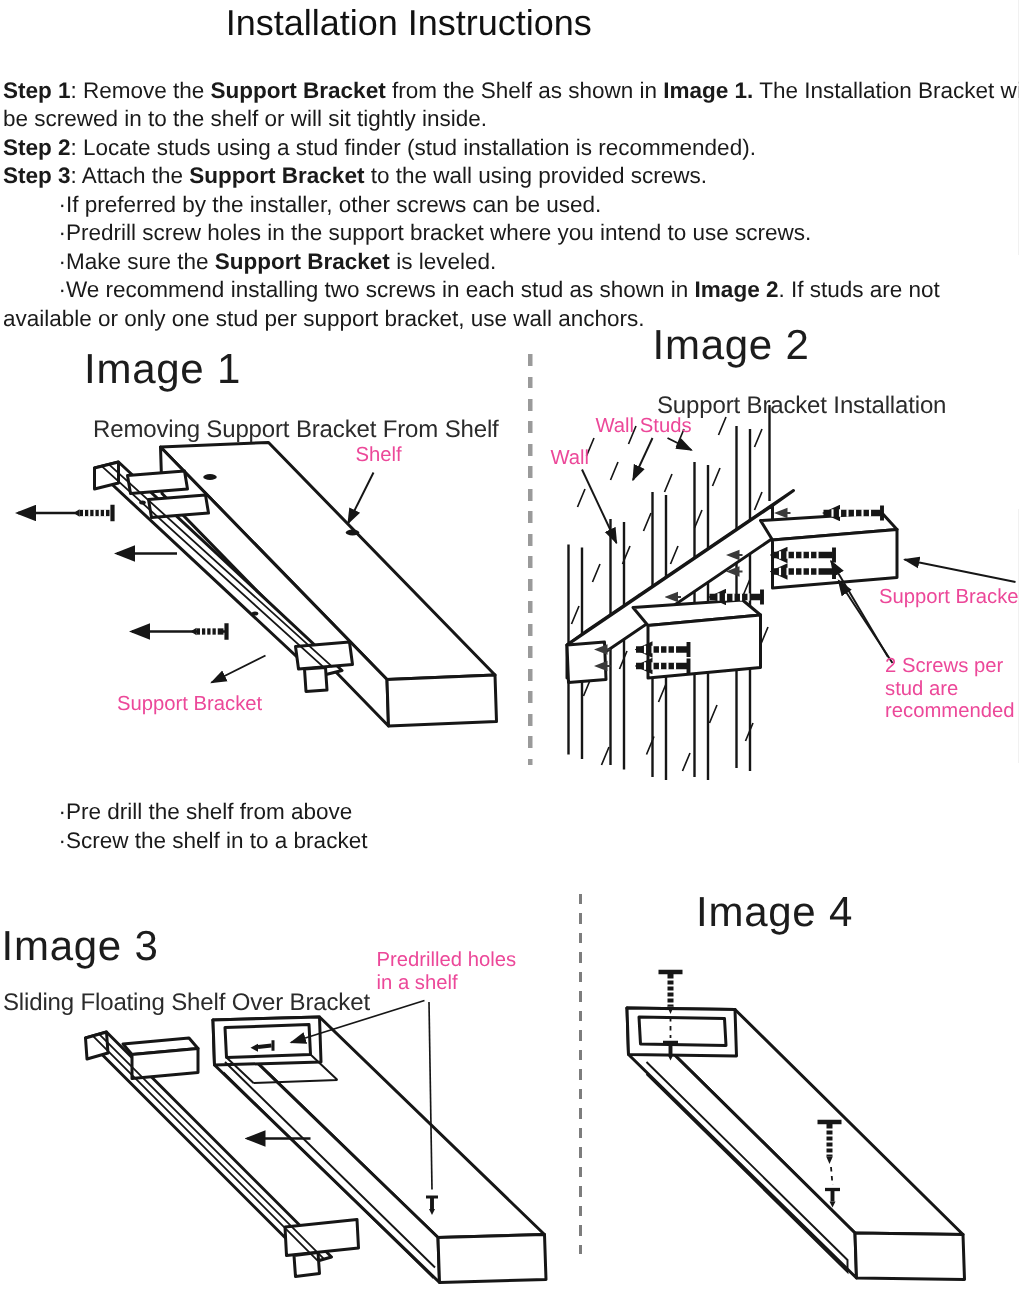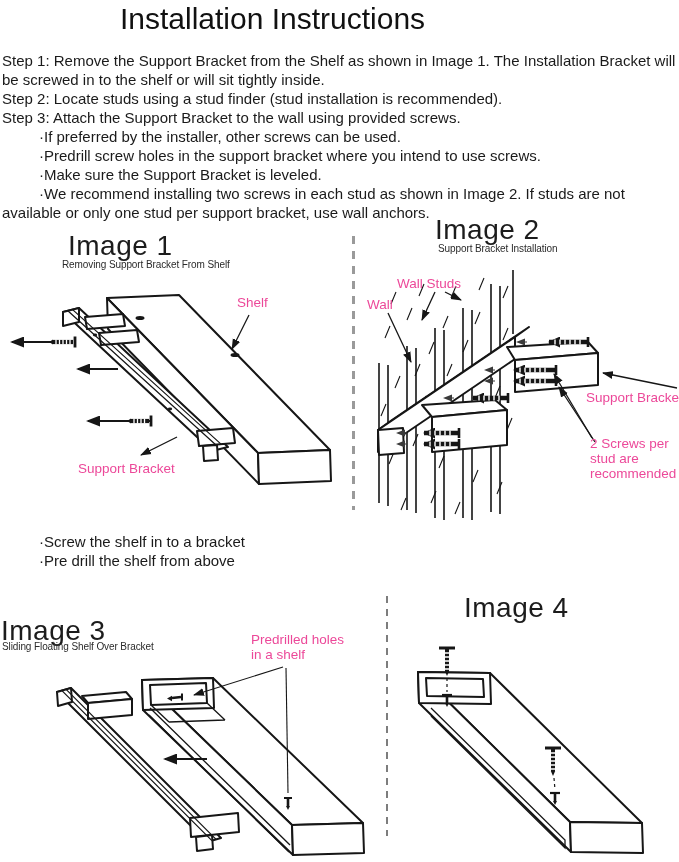--- a/index.html
+++ b/index.html
@@ -1,26 +1,26 @@
 <!DOCTYPE html>
 <html><head>
 <meta charset="utf-8">
 <style>
   html,body{margin:0;padding:0;background:#e8e8e8;}
   .page{position:relative;width:679px;height:862px;background:#ffffff;overflow:hidden;
         font-family:"Liberation Sans", sans-serif;color:#161616;margin:0 auto;}
   .abs{position:absolute;}
-  .title{top:2px;left:0;width:545px;text-align:center;font-size:30px;font-weight:400;
+  .title{top:2px;left:0;width:545px;text-align:center;font-size:24px;font-weight:400;
          color:#111;letter-spacing:0px;}
   .instr{left:2px;font-size:15px;line-height:19px;color:#1a1a1a;}
   .text-line{white-space:nowrap;height:19px;}
   .indent{padding-left:37px;}
-  .bold{font-weight:normal;}
+  .bold{font-weight:bold;}
   .fig-heading{font-size:28px;font-weight:400;color:#1c1c1c;letter-spacing:0.5px;white-space:nowrap;}
-  .fig-sub{font-size:10px;color:#2b2b2b;letter-spacing:-0.1px;white-space:nowrap;}
+  .fig-sub{font-size:16px;color:#2b2b2b;letter-spacing:-0.1px;white-space:nowrap;margin-top:19px;}
   .diagram-label{font-size:13.5px;color:#ec4899;line-height:15px;}
   .nowrap{white-space:nowrap;}
   .divider1{left:352px;top:236px;width:3px;height:274px;
     background:repeating-linear-gradient(180deg,#9a9a9a 0 8px,transparent 8px 15px);}
   .divider2{left:386px;top:596px;width:2px;height:240px;
     background:repeating-linear-gradient(180deg,#7d7d7d 0 7px,transparent 7px 13px);}
 </style>
 </head>
 <body>
 
@@ -207,28 +207,28 @@
       <div class="text-line"><span class="bold">Step 2</span><span>: Locate studs using a stud finder (stud installation is recommended).</span></div>
       <div class="text-line"><span class="bold">Step 3</span><span>: Attach the </span><span class="bold">Support Bracket</span><span> to the wall using provided screws.</span></div>
       <div class="text-line indent"><span>·If preferred by the installer, other screws can be used.</span></div>
       <div class="text-line indent"><span>·Predrill screw holes in the support bracket where you intend to use screws.</span></div>
       <div class="text-line indent"><span>·Make sure the </span><span class="bold">Support Bracket</span><span> is leveled.</span></div>
       <div class="text-line indent"><span>·We recommend installing two screws in each stud as shown in </span><span class="bold">Image 2</span><span>. If studs are not</span></div>
       <div class="text-line"><span>available or only one stud per support bracket, use wall anchors.</span></div>
     </div>
 
   <div class="abs instr" style="top:532px">
+      <div class="text-line indent"><span>·Pre drill the shelf from above</span></div>
       <div class="text-line indent"><span>·Screw the shelf in to a bracket</span></div>
-      <div class="text-line indent"><span>·Pre drill the shelf from above</span></div>
     </div>
 
   <div class="abs divider1"></div>
   <div class="abs divider2"></div>
 
-  <div class="abs fig-heading" style="left:68px;top:230px">Image 1</div>
+  <div class="abs fig-heading" style="left:56px;top:230px">Image 1</div>
   <div class="abs fig-sub" style="left:62px;top:259px">Removing Support Bracket From Shelf</div>
 
   <div class="abs fig-heading" style="left:435px;top:214px">Image 2</div>
   <div class="abs fig-sub" style="left:438px;top:243px">Support Bracket Installation</div>
 
   <div class="abs fig-heading" style="left:1px;top:615px">Image 3</div>
   <div class="abs fig-sub" style="left:2px;top:641px">Sliding Floating Shelf Over Bracket</div>
 
   <div class="abs fig-heading" style="left:464px;top:592px">Image 4</div>
 

